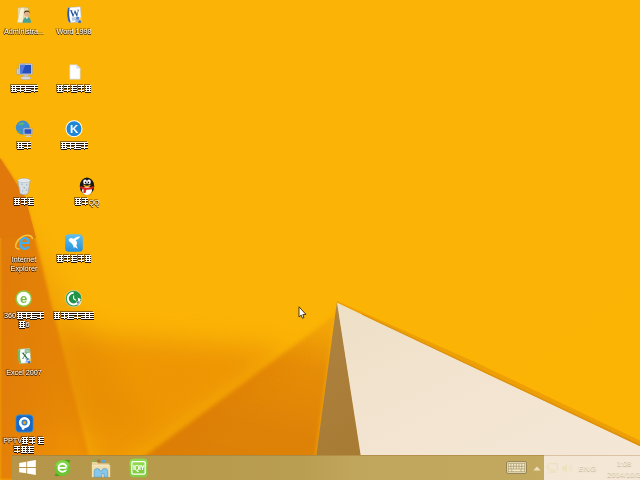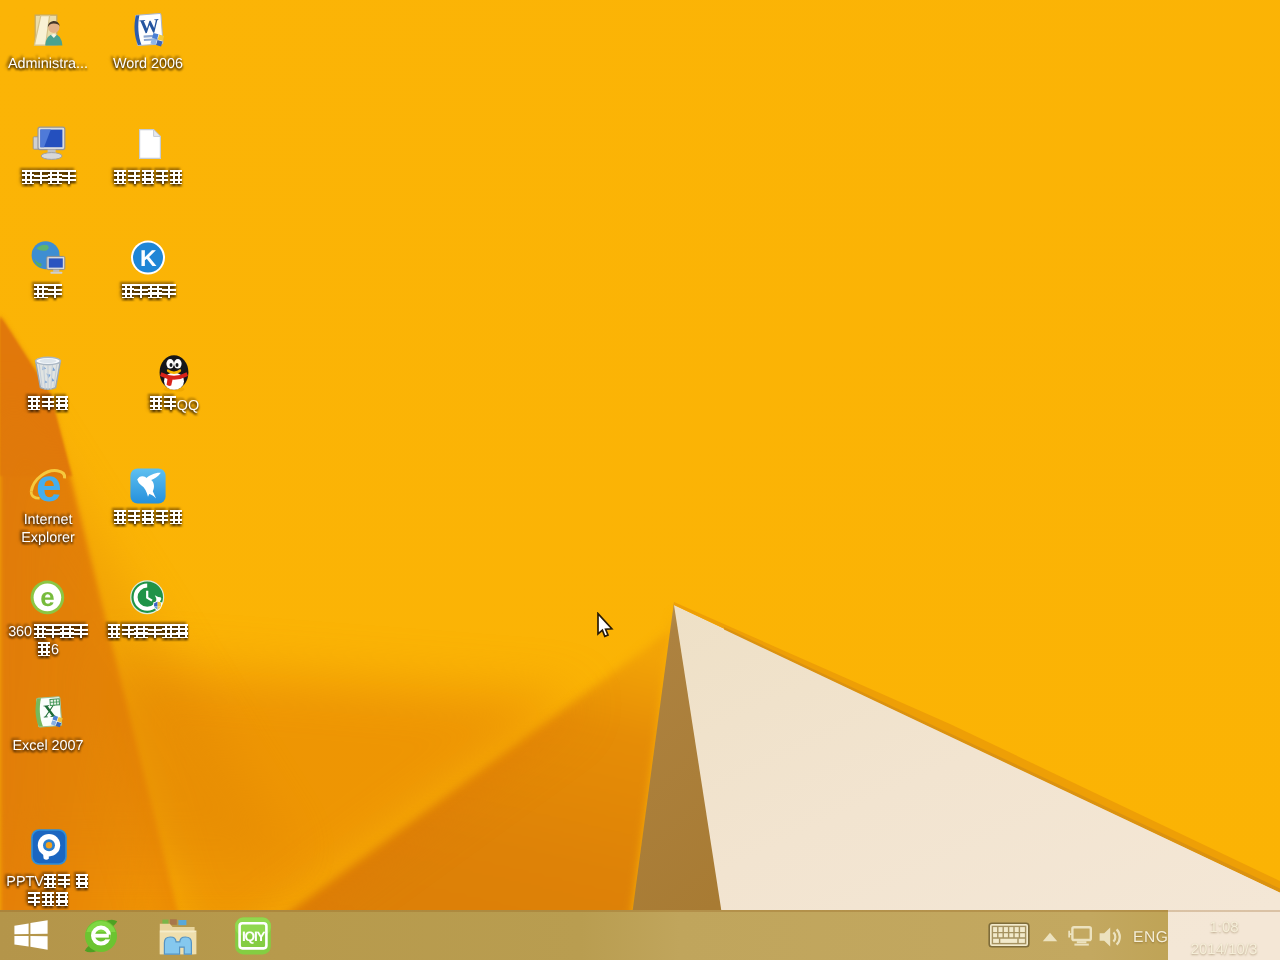--- a/index.html
+++ b/index.html
@@ -14,21 +14,21 @@
   repeating-linear-gradient(to bottom,#fff 0 1px,rgba(255,255,255,0) 1px 2.15px),
   linear-gradient(to right,rgba(255,255,255,0) 0 1.5px,#fff 1.5px 2.3px,rgba(255,255,255,0) 2.3px 4.1px),
   linear-gradient(to right,rgba(255,255,255,0) 0 4.1px,#fff 4.1px 4.9px,rgba(255,255,255,0) 4.9px);}
 .cj:nth-of-type(even){background-image:
   repeating-linear-gradient(to bottom,#fff 0 1px,rgba(255,255,255,0) 1px 2.35px),
   linear-gradient(to right,rgba(255,255,255,0) 0 2.9px,#fff 2.9px 3.8px,rgba(255,255,255,0) 3.8px);}
 .cj:nth-of-type(3n){background-image:
   repeating-linear-gradient(to bottom,#fff 0 1.1px,rgba(255,255,255,0) 1.1px 2.1px),
   linear-gradient(to right,rgba(255,255,255,0) 0 1.2px,#fff 1.2px 2px,rgba(255,255,255,0) 2px 4.6px),
   linear-gradient(to right,rgba(255,255,255,0) 0 4.6px,#fff 4.6px 5.4px,rgba(255,255,255,0) 5.4px);}
-#taskbar{position:absolute;left:0;top:455px;width:584px;height:25px;
+#taskbar{position:absolute;left:12px;top:455px;width:532px;height:25px;
  background:linear-gradient(to right,#b4954a 0,#b79a4c 140px,#b99d50 290px,#c0a55c 340px,#c3a860 545px,#bfa355 590px,#bfa254 640px);}
 #taskbar::before{content:"";position:absolute;left:0;top:0;width:640px;height:1.3px;background:rgba(140,85,20,0.25);}
 .tbi{position:absolute;top:0;}
 .trt{position:absolute;font-size:7.5px;color:#f5eed8;text-shadow:0 0.5px 1px rgba(90,60,10,0.4);}
 #cursor{position:absolute;left:298.2px;top:306.2px;}
 </style>
 </head>
 <body>
 <svg id="wall" width="640" height="480" viewBox="0 0 640 480">
 <defs>
@@ -97,21 +97,21 @@
  <rect x="7.6" y="12.6" width="7" height="1.1" fill="#8fa8d0"></rect>
  <rect x="7.6" y="14.4" width="7" height="1" fill="#8fa8d0"></rect>
  </g>
  <g transform="rotate(16 14.6 14.8)">
   <rect x="11.9" y="12.1" width="2.6" height="2.6" fill="#4a7fd4"></rect>
   <rect x="14.8" y="12.1" width="2.6" height="2.6" fill="#f4c83a"></rect>
   <rect x="11.9" y="15" width="2.6" height="2.6" fill="#8fb6e8"></rect>
   <rect x="14.8" y="15" width="2.6" height="2.6" fill="#3a66b8"></rect>
  </g>
 </svg>
-<div class="lbl">Word 2006</div>
+<div class="lbl">Word 1998</div>
 </div>
 <div class="item" style="left:-1px;top:62px">
 <svg class="ic" width="20" height="20" viewBox="0 0 20 20">
  <rect x="2.6" y="6.4" width="3" height="6.2" rx="0.5" fill="#cfcfcf" stroke="#8f8f8f" stroke-width="0.4"></rect>
  <rect x="5" y="1.6" width="13.4" height="11.2" rx="1" fill="#dcdcdc" stroke="#97979b" stroke-width="0.6"></rect>
  <rect x="6.2" y="2.8" width="11" height="8.8" fill="#2450be"></rect>
  <path d="M6.2,2.8 l5.2,0 l-3.4,8.8 l-1.8,0 z" fill="#4f7ad8"></path>
  <rect x="9.8" y="12.8" width="4" height="1.8" fill="#c3c3c3"></rect>
  <ellipse cx="11.8" cy="16" rx="5.2" ry="1.7" fill="#d8d8d8" stroke="#a0a0a0" stroke-width="0.5"></ellipse>
 </svg>

